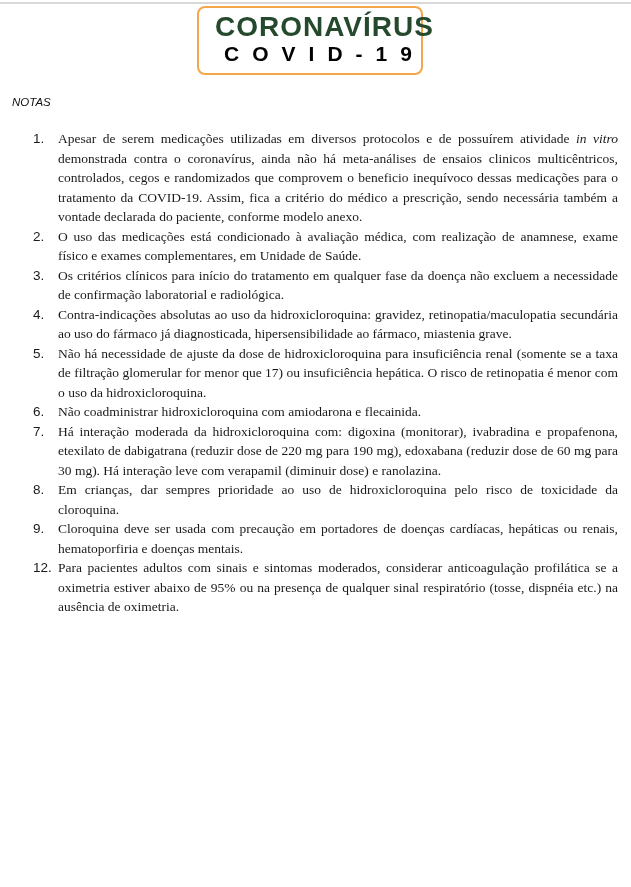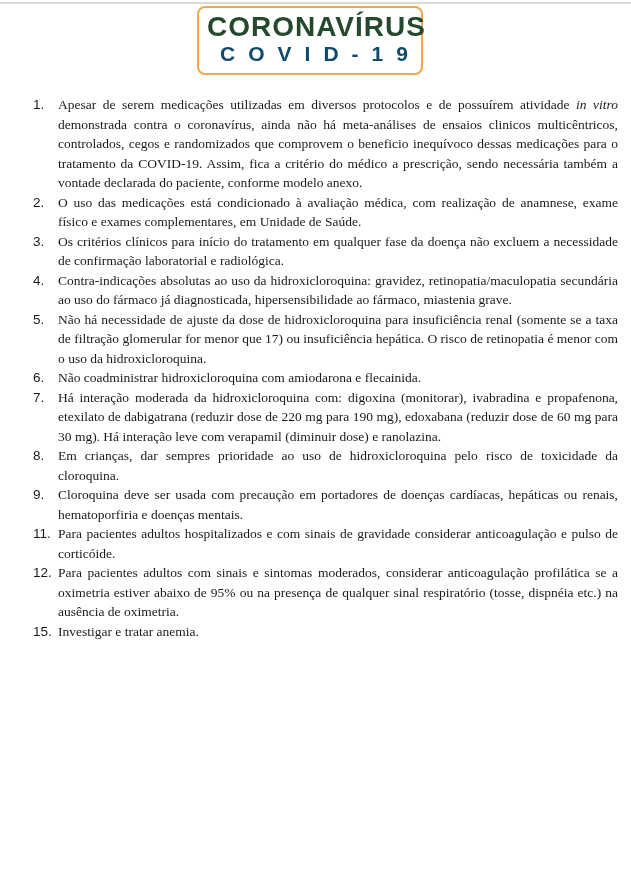--- a/index.html
+++ b/index.html
@@ -17,36 +17,36 @@
     background: #d9d9d9;
   }
   .logo {
     box-sizing: border-box;
     width: 226px;
     margin: 6px 0 0 197px;
     border: 2px solid #F3A64B;
     border-radius: 8px;
     background: #ffffff;
     text-align: center;
-    padding: 4px 0 7px 8px;
+    padding: 4px 0 7px 16px;
   }
   .logo-l1 {
     font-weight: bold;
     font-size: 28px;
     line-height: 30px;
     letter-spacing: 1px;
     color: #25492C;
   }
   .logo-l2 {
     font-weight: bold;
     font-size: 21px;
     line-height: 24px;
     letter-spacing: 13px;
     margin-right: -13px;
-    color: #0c4a6e;
+    color: #000000;
   }
   .notas {
     margin: 20px 0 0 12px;
     font-style: italic;
     font-size: 11.5px;
     line-height: 14px;
     color: #111111;
   }
   .list {
     margin: 20px 13px 0 33px;
@@ -70,20 +70,21 @@
 <body>
 
 <div class="page">
   <div class="top-line"></div>
 
   <div class="logo">
     <div class="logo-l1">CORONAVÍRUS</div>
     <div class="logo-l2">COVID-19</div>
   </div>
 
+  <div class="notas">NOTAS</div>
 
   <div class="list">
 
     <div class="note">
       <span class="num">1.</span>
       <span class="txt"><span>Apesar de serem medicações utilizadas em diversos protocolos e de possuírem atividade </span><em>in vitro</em><span> demonstrada contra o coronavírus, ainda não há meta-análises de ensaios clinicos multicêntricos, controlados, cegos e randomizados que comprovem o beneficio inequívoco dessas medicações para o tratamento da COVID-19. Assim, fica a critério do médico a prescrição, sendo necessária também a vontade declarada do paciente, conforme modelo anexo.</span></span>
     </div>
 
     <div class="note">
       <span class="num">2.</span>
@@ -119,31 +120,23 @@
       <span class="num">8.</span>
       <span class="txt">Em crianças, dar sempres prioridade ao uso de hidroxicloroquina pelo risco de toxicidade da cloroquina.</span>
     </div>
 
     <div class="note">
       <span class="num">9.</span>
       <span class="txt">Cloroquina deve ser usada com precaução em portadores de doenças cardíacas, hepáticas ou renais, hematoporfiria e doenças mentais.</span>
     </div>
 
 
-    <div class="note">
-      <span class="num">11.</span>
-      <span class="txt">Para pacientes adultos hospitalizados e com sinais de gravidade considerar anticoagulação e pulso de corticóide.</span>
-    </div>
 
     <div class="note">
       <span class="num">12.</span>
       <span class="txt">Para pacientes adultos com sinais e sintomas moderados, considerar anticoagulação profilática se a oximetria estiver abaixo de 95% ou na presença de qualquer sinal respiratório (tosse, dispnéia etc.) na ausência de oximetria.</span>
     </div>
 
 
 
-    <div class="note">
-      <span class="num">15.</span>
-      <span class="txt">Investigar e tratar anemia.</span>
-    </div>
 
   </div>
 </div>
 
 </body></html>

